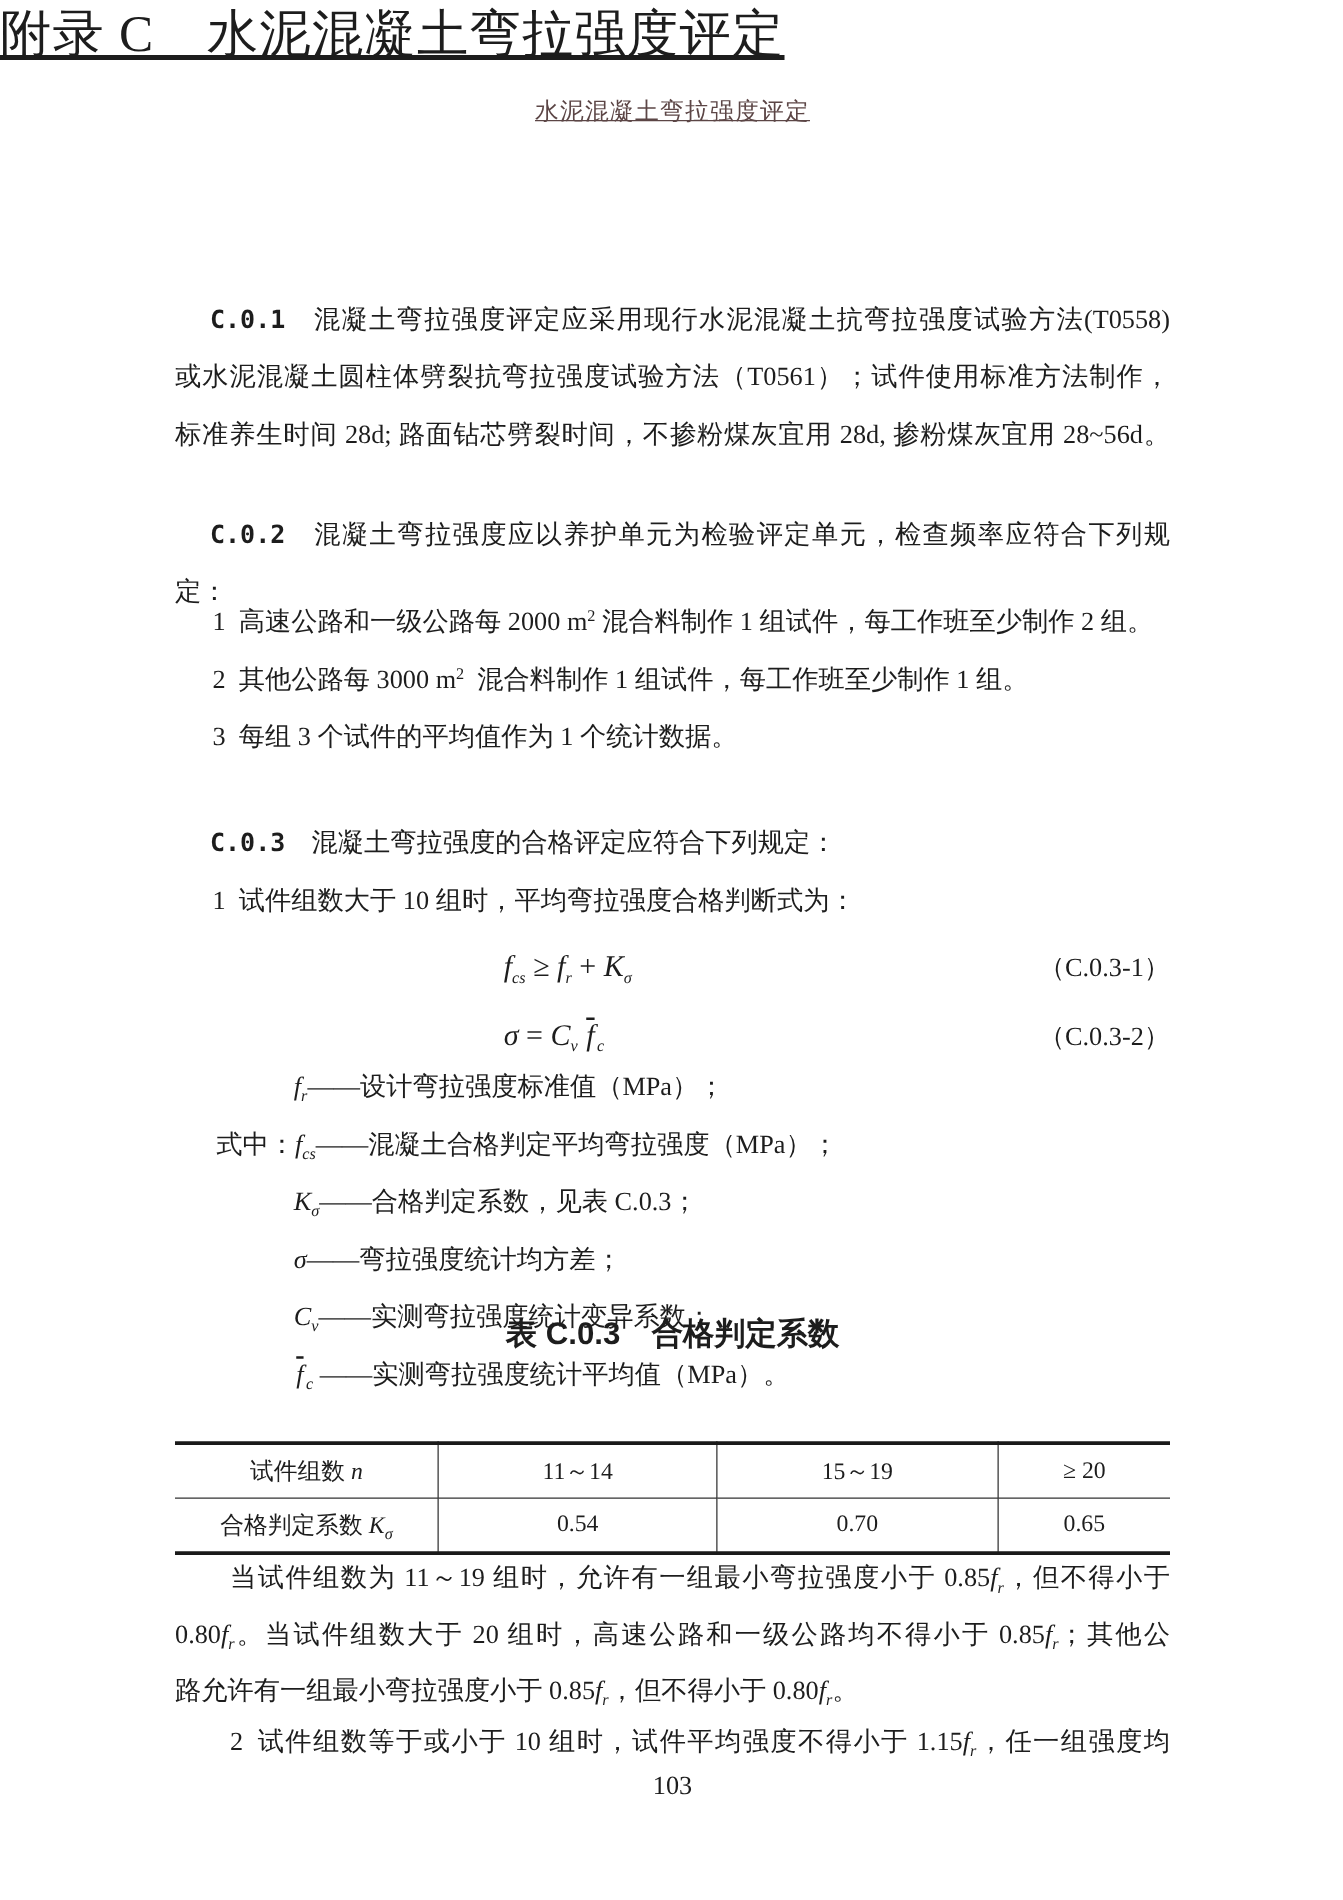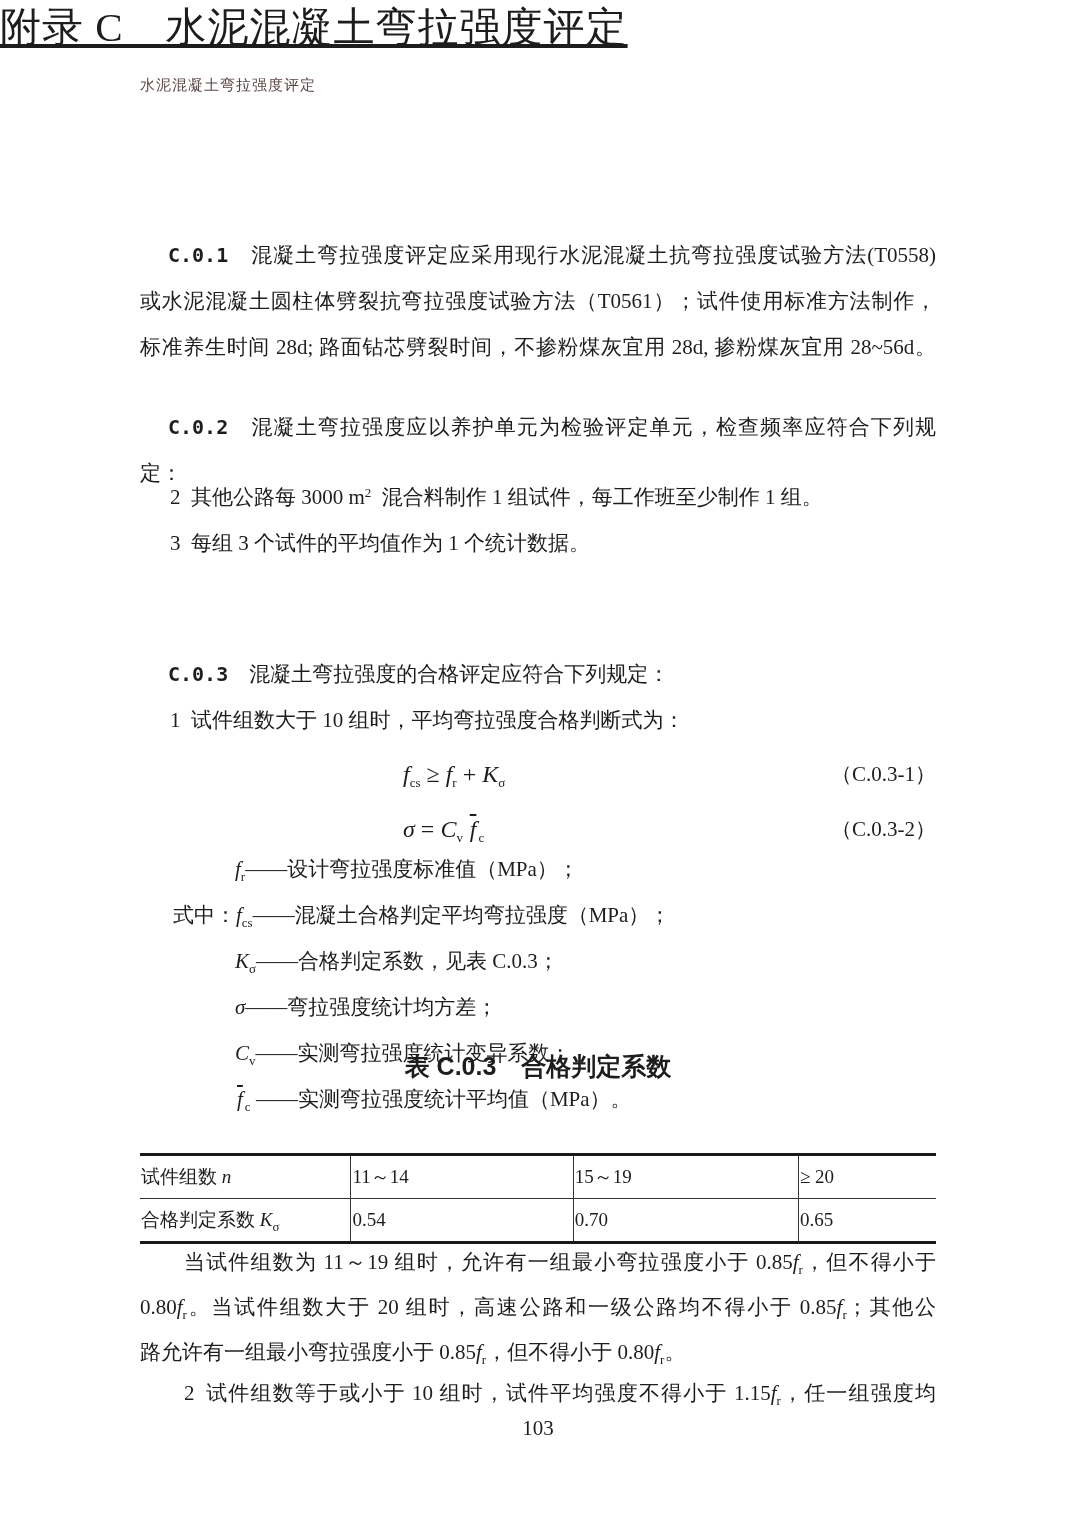--- a/index.html
+++ b/index.html
@@ -1,43 +1,43 @@
 <!DOCTYPE html>
 <html lang="zh"><head>
 <meta charset="utf-8">
 <style>
   html,body{margin:0;padding:0;background:#ffffff;}
   .page{position:relative;width:1074px;height:1520px;background:#ffffff;overflow:hidden;
         font-family:"Liberation Serif","DejaVu Serif",serif;color:#1d1d1d;}
   .blk{position:absolute;left:140px;width:796px;}
-  .running-header{top:76px;text-align:left;font-size:15px;letter-spacing:1px;}
+  .running-header{top:76px;text-align:center;font-size:19px;letter-spacing:1px;text-decoration:underline;}
   .doc-title{top:150px;left:143px;font-size:41px;font-weight:500;letter-spacing:1px;margin:0;text-decoration:underline;}
   .line{font-size:21px;line-height:46px;}
   .j{text-align:justify;text-align-last:justify;}
   .ind-clause{padding-left:28px;}
   .ind-item{padding-left:30px;}
   .ind-para{padding-left:44px;}
   .formula-row{display:flex;align-items:center;height:52px;}
   .formula-expr{padding-left:263px;font-size:24px;}
   .formula-num{margin-left:auto;font-size:21px;}
   .where .line{padding-left:95px;}
   .where .line.first{padding-left:33px;}
   .table-title{top:1050px;text-align:center;font-size:25px;font-weight:700;
                font-family:Liberation Sans, sans-serif;}
   .data-table{position:absolute;left:140px;top:1153px;width:796px;border-collapse:collapse;
               border-top:3px solid #1a1a1a;border-bottom:3px solid #1a1a1a;}
-  .data-table td{border:1px solid #333;height:40px;font-size:19px;}
+  .data-table td{border:1px solid #333;height:40px;text-align:center;font-size:19px;}
   .data-table td:first-child{border-left:none;width:26.5%;}
   .data-table td:last-child{border-right:none;}
   .para-after .line{line-height:45px;}
   .page-number{top:1416px;text-align:center;font-size:21px;}
   
   .tk-b{font-family:"DejaVu Sans Mono","Liberation Mono",monospace;font-weight:700;font-size:20px;text-align:right;}
   .tk-i{font-style:italic;}
-  .tk-sub{font-size:13px;vertical-align:-5px;line-height:0;}
+  .tk-sub{font-style:italic;font-size:13px;vertical-align:-5px;line-height:0;}
   .tk-sup{font-size:13px;vertical-align:7px;line-height:0;}
   .tk-ol{font-style:italic;text-decoration:overline;padding:0 2px;}
 </style>
 </head>
 <body>
 
 <div class="page">
 
   <div class="blk running-header" style="color: rgb(92, 70, 70);">水泥混凝土弯拉强度评定</div>
 
@@ -48,20 +48,21 @@
     <div class="line j">或水泥混凝土圆柱体劈裂抗弯拉强度试验方法（T0561）；试件使用标准方法制作，</div>
     <div class="line j">标准养生时间 28d; 路面钻芯劈裂时间，不掺粉煤灰宜用 28d, 掺粉煤灰宜用 28~56d。</div>
   </div>
 
   <div class="blk" style="top:404px">
     <div class="line j ind-clause"><span class="tk-b">C.0.2</span>　混凝土弯拉强度应以养护单元为检验评定单元，检查频率应符合下列规</div>
     <div class="line">定：</div>
   </div>
 
   <div class="blk" style="top:474px">
+    <div class="line ind-item">1 高速公路和一级公路每 2000 m<span class="tk-sup">2</span> 混合料制作 1 组试件，每工作班至少制作 2 组。</div>
     <div class="line ind-item">2 其他公路每 3000 m<span class="tk-sup">2</span> 混合料制作 1 组试件，每工作班至少制作 1 组。</div>
     <div class="line ind-item">3 每组 3 个试件的平均值作为 1 个统计数据。</div>
   </div>
 
   <div class="blk" style="top:651px">
     <div class="line ind-clause"><span class="tk-b">C.0.3</span>　混凝土弯拉强度的合格评定应符合下列规定：</div>
     <div class="line ind-item">1 试件组数大于 10 组时，平均弯拉强度合格判断式为：</div>
   </div>
 
   <div class="blk formula-row" style="top:748px">

